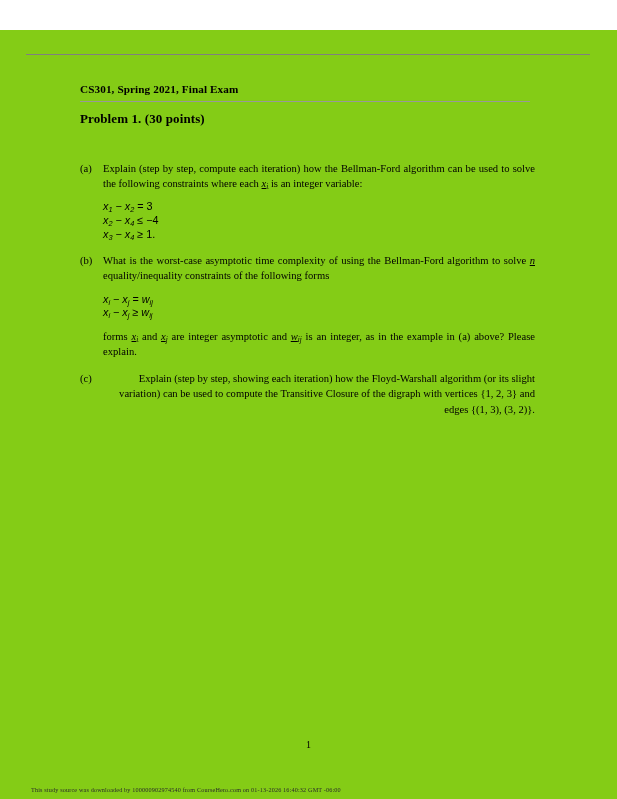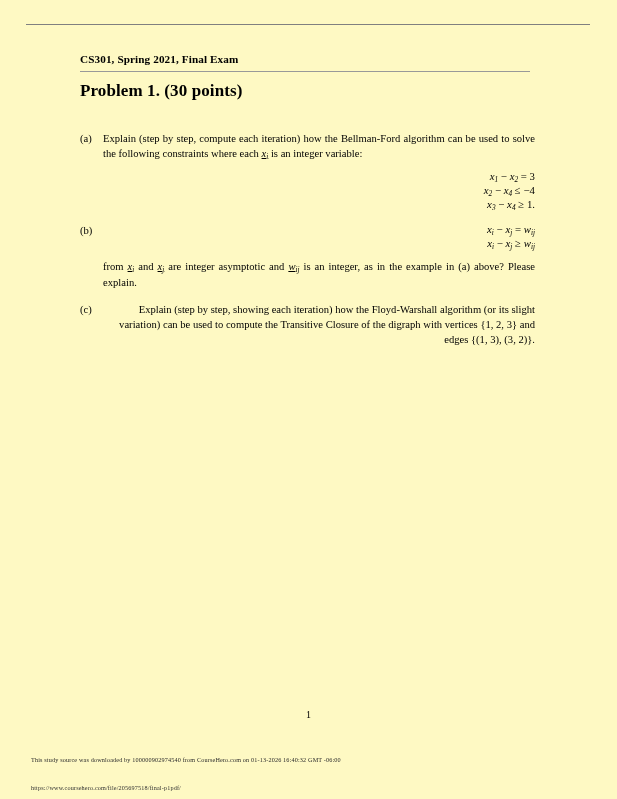--- a/index.html
+++ b/index.html
@@ -12,21 +12,22 @@
     height: 799px;
     position: relative;
     font-family: "Liberation Serif", "DejaVu Serif", serif;
     color: #000000;
     overflow: hidden;
   }
 
   .page {
     position: absolute;
     inset: 0;
-    background: #fef9c3;
+    background: #84cc16;
+    margin-top: 30px;
   }
 
   
   .top-rule {
     position: absolute;
     left: 26px;
     top: 24px;
     width: 564px;
     height: 0;
     border-top: 1px solid #808080;
@@ -47,21 +48,21 @@
   }
   .header-rule {
     margin-top: 4px;
     width: 450px;
     height: 0;
     border-top: 1px solid #999999;
   }
   .problem-title {
     margin-top: 9px;
     font-weight: bold;
-    font-size: 17px;
+    font-size: 13px;
     letter-spacing: 0.1px;
   }
 
   
   .body {
     position: absolute;
     left: 80px;
     top: 131px;
     width: 455px;
   }
@@ -82,22 +83,22 @@
     font-size: 10.6px;
     line-height: 15.2px;
     text-align: justify;
     text-justify: inter-word;
   }
   .item-text.nojust { text-align: right; }
 
   
   .math-block {
     margin: 9px 0 9px 0;
-    text-align: right;
-    font-family: Liberation Serif, serif;
+    text-align: left;
+    font-family: Liberation Sans, sans-serif;
   }
   .math-line {
     display: block;
     font-style: italic;
     font-size: 10.8px;
     line-height: 13.6px;
     white-space: nowrap;
   }
   .math-line .op,
   .math-line .num {
@@ -169,29 +170,30 @@
         <span class="math-line"><span class="mvar">x</span><sub>1</sub><span class="op"> − </span><span class="mvar">x</span><sub>2</sub><span class="op">&nbsp;<span>=</span>&nbsp;</span><span class="num">3</span></span>
 
         <span class="math-line"><span class="mvar">x</span><sub>2</sub><span class="op"> − </span><span class="mvar">x</span><sub>4</sub><span class="op">&nbsp;<span>≤</span>&nbsp;</span><span class="num">−4</span></span>
 
         <span class="math-line"><span class="mvar">x</span><sub>3</sub><span class="op"> − </span><span class="mvar">x</span><sub>4</sub><span class="op">&nbsp;<span>≥</span>&nbsp;</span><span class="num">1.</span></span>
       </div>
     </div>
 
     <div class="item">
       <span class="item-label">(b)</span>
+      <div class="item-text"><span>What is the worst-case asymptotic time complexity of using the Bellman-Ford algorithm to solve </span><span class="inline-math">n</span><span> equality/inequality constraints of the following forms</span></div>
 
       <div class="math-block">
         <span class="math-line"><span class="mvar">x</span><sub>i</sub><span class="op"> − </span><span class="mvar">x</span><sub>j</sub><span class="op">&nbsp;<span>=</span>&nbsp;</span><span class="mvar">w</span><sub>ij</sub></span>
 
 
         <span class="math-line"><span class="mvar">x</span><sub>i</sub><span class="op"> − </span><span class="mvar">x</span><sub>j</sub><span class="op">&nbsp;<span>≥</span>&nbsp;</span><span class="mvar">w</span><sub>ij</sub></span>
       </div>
 
-      <div class="item-text"><span>from </span><span class="inline-math"><span>x</span><sub>i</sub></span><span> and </span><span class="inline-math"><span>x</span><sub>j</sub></span><span> are integer asymptotic and </span><span class="inline-math"><span>w</span><sub>ij</sub></span><span> is an integer, as in the example in (a) above? Please explain.</span></div>
+      <div class="item-text"><span>forms </span><span class="inline-math"><span>x</span><sub>i</sub></span><span> and </span><span class="inline-math"><span>x</span><sub>j</sub></span><span> are integer asymptotic and </span><span class="inline-math"><span>w</span><sub>ij</sub></span><span> is an integer, as in the example in (a) above? Please explain.</span></div>
     </div>
 
     <div class="item">
       <span class="item-label">(c)</span>
       <div class="item-text nojust"><span>Explain (step by step, showing each iteration) how the Floyd-Warshall algorithm (or its slight variation) can be used to compute the Transitive Closure of the digraph with vertices </span><span>{1, 2, 3}</span><span> and edges </span><span>{(1, 3), (3, 2)}</span><span>.</span></div>
     </div>
 
   </div>
 
   <div class="page-number">1</div>

